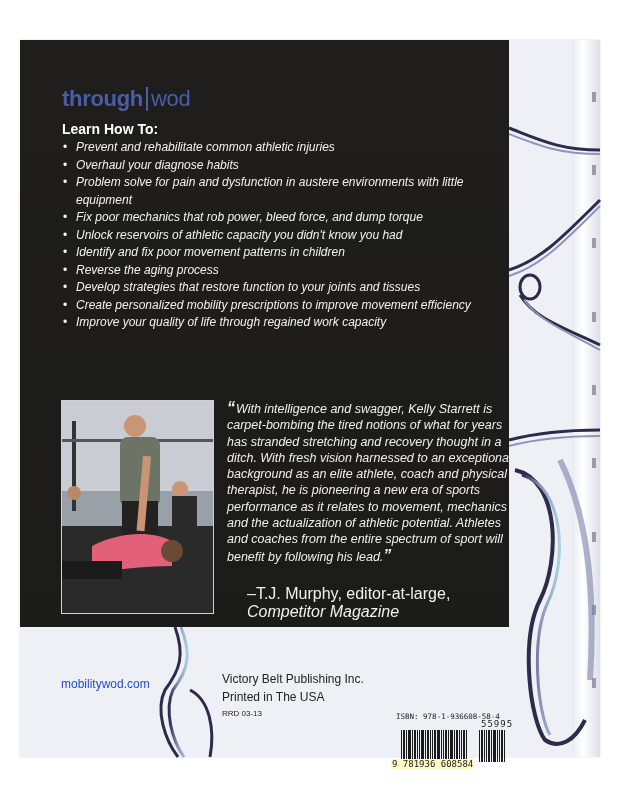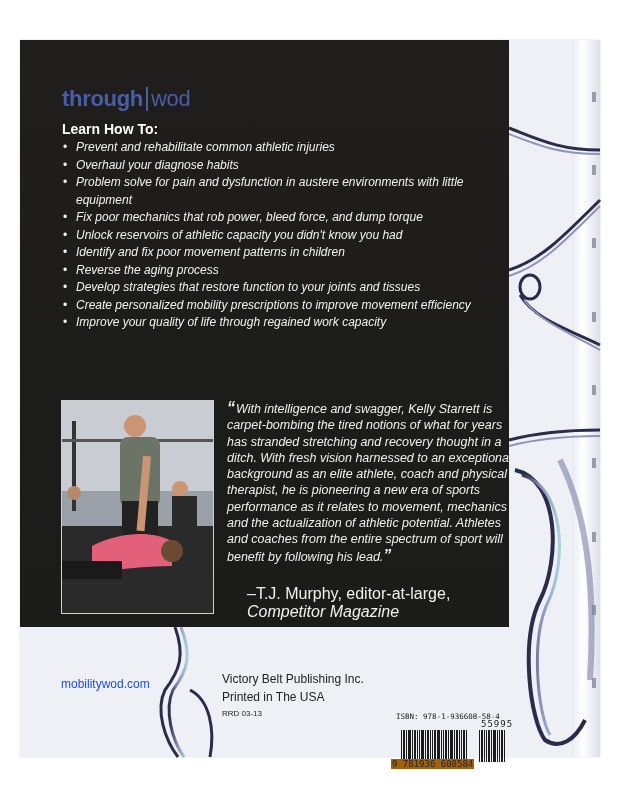--- a/index.html
+++ b/index.html
@@ -60,21 +60,21 @@
     .attrib .mag { font-style: italic; }
     .site { position: absolute; left: 61px; top: 677px; font-size: 12px; color: #1d4ed8; }
     .publisher { position: absolute; left: 222px; top: 670px; font-size: 12px; color: #222; line-height: 18px; }
     .rrd { position: absolute; left: 222px; top: 709px; font-size: 8px; color: #222; }
     .isbn-block { position: absolute; left: 391px; top: 668px; width: 120px; height: 60px; margin-top: 42px; }
     .isbn-label { font-family: "DejaVu Sans Mono", monospace; font-size: 7.5px; color: #222; position: absolute; left: 5px; top: 2px; white-space: nowrap; }
     .price { font-family: "DejaVu Sans Mono", monospace; font-size: 9px; color: #222; position: absolute; left: 90px; top: 9px; letter-spacing: 1px; }
     .barcode { position: absolute; left: 10px; top: 20px; height: 32px; display: flex; align-items: stretch; }
     .barcode2 { position: absolute; left: 88px; top: 20px; height: 32px; display: flex; align-items: stretch; }
     .barcode span, .barcode2 span { display: block; background: #1a1a1a; margin-right: 1px; }
-    .ean { font-family: "DejaVu Sans Mono", monospace; font-size: 9px; color: #222; position: absolute; left: 0; top: 49px; background: #a16207; padding: 0 1px; white-space: nowrap; }
+    .ean { font-family: "DejaVu Sans Mono", monospace; font-size: 9px; color: #222; position: absolute; left: 0; top: 49px; background: #fef9c3; padding: 0 1px; white-space: nowrap; }
   </style>
 </head>
 <body>
 
 <div class="book"></div>
 <div class="spine-edge"></div>
 <div class="spine-text">
   <div class="spine-mark"></div>
     <div class="spine-mark"></div>
     <div class="spine-mark"></div>

